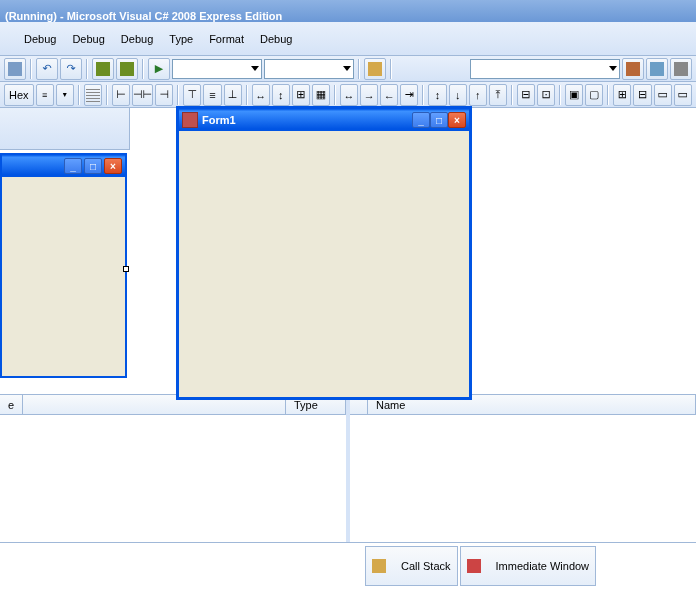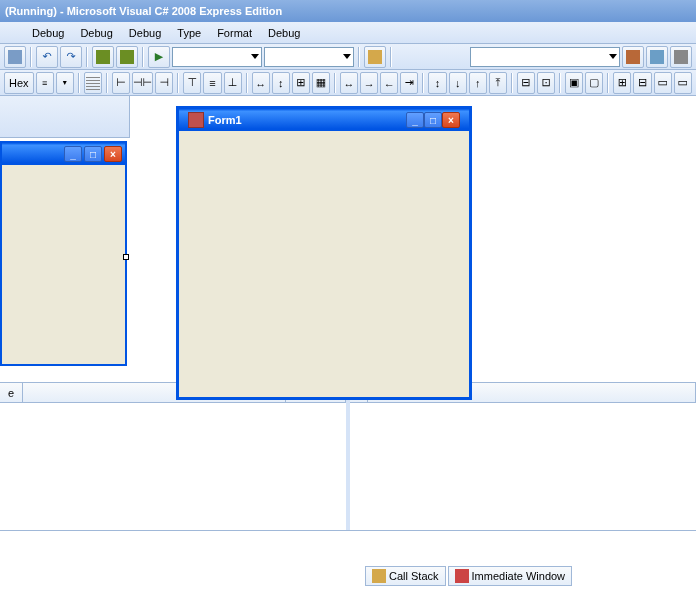--- a/index.html
+++ b/index.html
@@ -1,20 +1,20 @@
 <!DOCTYPE html>
 <html><head>
   <meta charset="utf-8">
   <style>
     * { margin: 0; padding: 0; box-sizing: border-box; font-family: Tahoma, sans-serif; font-size: 11px; }
     body { width: 696px; height: 602px; overflow: hidden; background: #fff; position: relative; }
     
-    .title-bar { background: linear-gradient(to bottom, #8db2e3, #6b98d6); height: 22px; display: flex; align-items: center; padding: 0 5px; color: #fff; font-weight: bold; }
-    
-    .menu-bar { background: linear-gradient(to bottom, #e8f0fb, #d5e3f7); height: 22px; display: flex; align-items: center; padding: 0 24px; border-bottom: 1px solid #a0b8d8; }
+    .title-bar { background: linear-gradient(to bottom, #8db2e3, #6b98d6); height: 22px; display: flex; align-items: flex-end; padding: 0 5px; color: #fff; font-weight: bold; }
+    
+    .menu-bar { background: linear-gradient(to bottom, #e8f0fb, #d5e3f7); height: 34px; display: flex; align-items: center; padding: 0 16px; border-bottom: 1px solid #a0b8d8; }
     .menu-item { padding: 2px 8px; color: #000; cursor: default; }
     
     .toolbar { background: linear-gradient(to bottom, #e8f0fb, #d5e3f7); height: 26px; display: flex; align-items: center; padding: 0 4px; border-bottom: 1px solid #a0b8d8; gap: 2px; }
     .toolbar-btn { width: 22px; height: 22px; background: linear-gradient(to bottom, #f5f8fc, #dce8f7); border: 1px solid #a0b8d8; border-radius: 2px; display: flex; align-items: center; justify-content: center; cursor: default; }
     .toolbar-sep { width: 2px; height: 20px; border-left: 1px solid #a0b8d8; border-right: 1px solid #fff; margin: 0 2px; }
     .toolbar-combo { width: 90px; height: 20px; background: #fff; border: 1px solid #7b9ebd; }
     .toolbar-combo-wide { width: 150px; height: 20px; background: #fff; border: 1px solid #7b9ebd; position: relative; }
     .toolbar-combo-wide::after, .toolbar-combo::after { content: ""; position: absolute; right: 2px; top: 6px; border-left: 4px solid transparent; border-right: 4px solid transparent; border-top: 5px solid #000; }
     .toolbar-combo { position: relative; }
     
@@ -23,34 +23,34 @@
     
     .main-area { background: #fff; height: 286px; position: relative; }
     
     .designer-window { position: absolute; left: 0; top: 45px; width: 127px; height: 225px; background: #ece9d8; border: 2px solid #0054e3; }
     .designer-titlebar { background: linear-gradient(to bottom, #0058e6, #3d91ff 10%, #0054e3 90%); height: 22px; display: flex; align-items: center; justify-content: flex-end; padding: 0 3px; gap: 2px; }
     .win-btn { width: 18px; height: 16px; background: linear-gradient(to bottom, #619fff, #3d7def); border: 1px solid #2c5db8; border-radius: 2px; display: flex; align-items: center; justify-content: center; color: #fff; font-size: 10px; font-weight: bold; }
     .win-btn.close { background: linear-gradient(to bottom, #f07850, #d84820); border-color: #a83010; }
     .resize-handle { position: absolute; width: 6px; height: 6px; background: #fff; border: 1px solid #000; }
     
     .form-window { position: absolute; left: 176px; top: 0; width: 296px; height: 294px; background: #ece9d8; border: 3px solid #0054e3; z-index: 10; }
-    .form-titlebar { background: linear-gradient(to bottom, #0058e6, #3d91ff 10%, #0054e3 90%); height: 22px; display: flex; align-items: center; padding: 0 9px; color: #fff; font-weight: bold; }
+    .form-titlebar { background: linear-gradient(to bottom, #0058e6, #3d91ff 10%, #0054e3 90%); height: 22px; display: flex; align-items: center; padding: 0 3px; color: #fff; font-weight: bold; }
     .form-title-icon { width: 16px; height: 16px; background: #c0504d; margin-right: 4px; border: 1px solid #8c3230; }
     .form-title-text { flex: 1; }
     
     .bottom-panels { display: flex; height: 148px; background: #fff; border-top: 1px solid #a0b8d8; }
     .panel { flex: 1; display: flex; flex-direction: column; }
     .panel-left { border-right: 4px solid #d5e3f7; }
     .panel-header { background: linear-gradient(to bottom, #e8f0fb, #d5e3f7); height: 20px; display: flex; border-bottom: 1px solid #a0b8d8; }
     .col-header { padding: 2px 8px; border-right: 1px solid #a0b8d8; background: linear-gradient(to bottom, #f8fafc, #e5eef9); display: flex; align-items: center; }
     .panel-body { flex: 1; background: #fff; }
     
     .status-area { height: 60px; background: #fff; border-top: 1px solid #a0b8d8; }
     .tab-strip { position: absolute; bottom: 16px; left: 365px; display: flex; gap: 2px; }
-    .tab { background: linear-gradient(to bottom, #f8fafc, #e5eef9); border: 1px solid #a0b8d8; padding: 2px 6px; display: flex; align-items: center; gap: 3px; justify-content: center; }
+    .tab { background: linear-gradient(to bottom, #f8fafc, #e5eef9); border: 1px solid #a0b8d8; padding: 12px 6px; display: flex; align-items: center; gap: 15px; justify-content: center; }
     .tab-icon { width: 14px; height: 14px; }
     
     .icon-box { width: 14px; height: 14px; display: inline-block; }
   </style>
 </head>
 <body>
 
 <div class="title-bar">
   <span>(Running) - Microsoft Visual C# 2008 Express Edition</span>
 </div>

